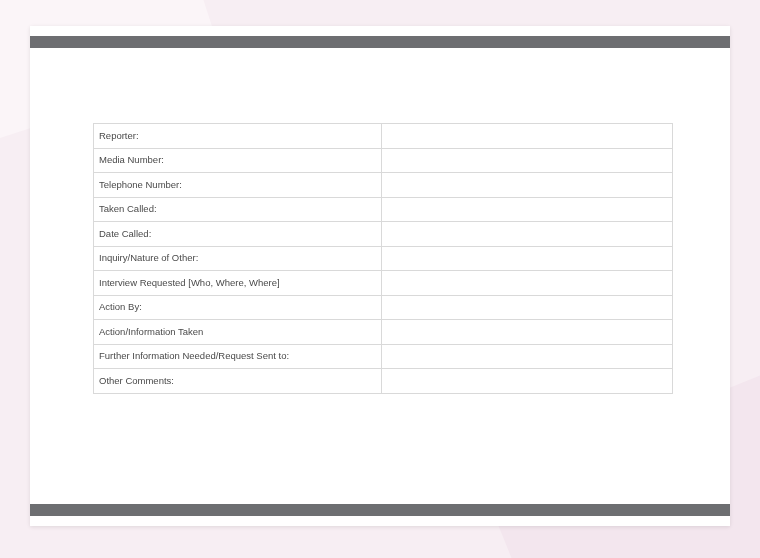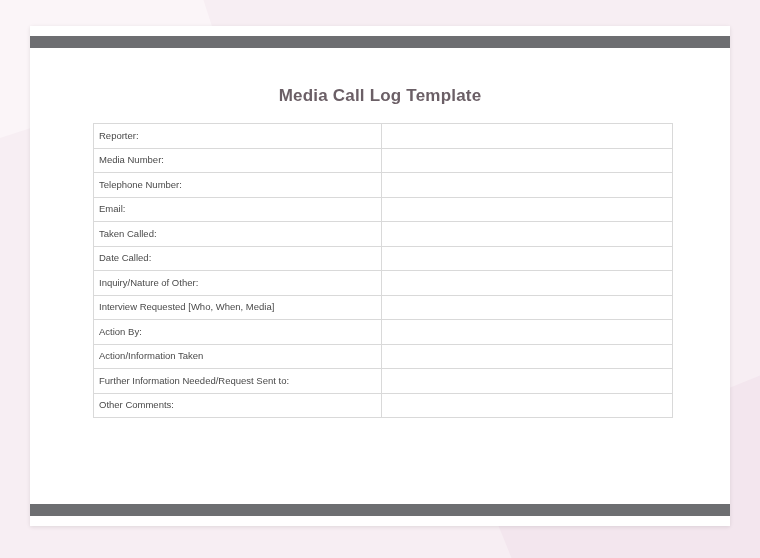--- a/index.html
+++ b/index.html
@@ -106,55 +106,50 @@
 
 <div class="bg">
   <div class="bg-shape-tl"></div>
   <div class="bg-shape-br"></div>
 </div>
 
 <div class="page">
   <div class="bar bar-top"></div>
   <div class="bar bar-bottom"></div>
 
-  <div class="doc-title">Media Call Log Template</div>
 
   <div class="table-wrap">
     <table class="log">
       <tbody>
         <tr>
           <td class="label">Reporter:</td>
           <td class="value"></td>
         </tr>
         <tr>
           <td class="label">Media Number:</td>
           <td class="value"></td>
         </tr>
         <tr>
           <td class="label">Telephone Number:</td>
           <td class="value"></td>
         </tr>
         <tr>
-          <td class="label">Email:</td>
-          <td class="value"></td>
-        </tr>
-        <tr>
           <td class="label">Taken Called:</td>
           <td class="value"></td>
         </tr>
         <tr>
           <td class="label">Date Called:</td>
           <td class="value"></td>
         </tr>
         <tr>
           <td class="label">Inquiry/Nature of Other:</td>
           <td class="value"></td>
         </tr>
         <tr>
-          <td class="label">Interview Requested [Who, When, Media]</td>
+          <td class="label">Interview Requested [Who, Where, Where]</td>
           <td class="value"></td>
         </tr>
         <tr>
           <td class="label">Action By:</td>
           <td class="value"></td>
         </tr>
         <tr>
           <td class="label">Action/Information Taken</td>
           <td class="value"></td>
         </tr>

